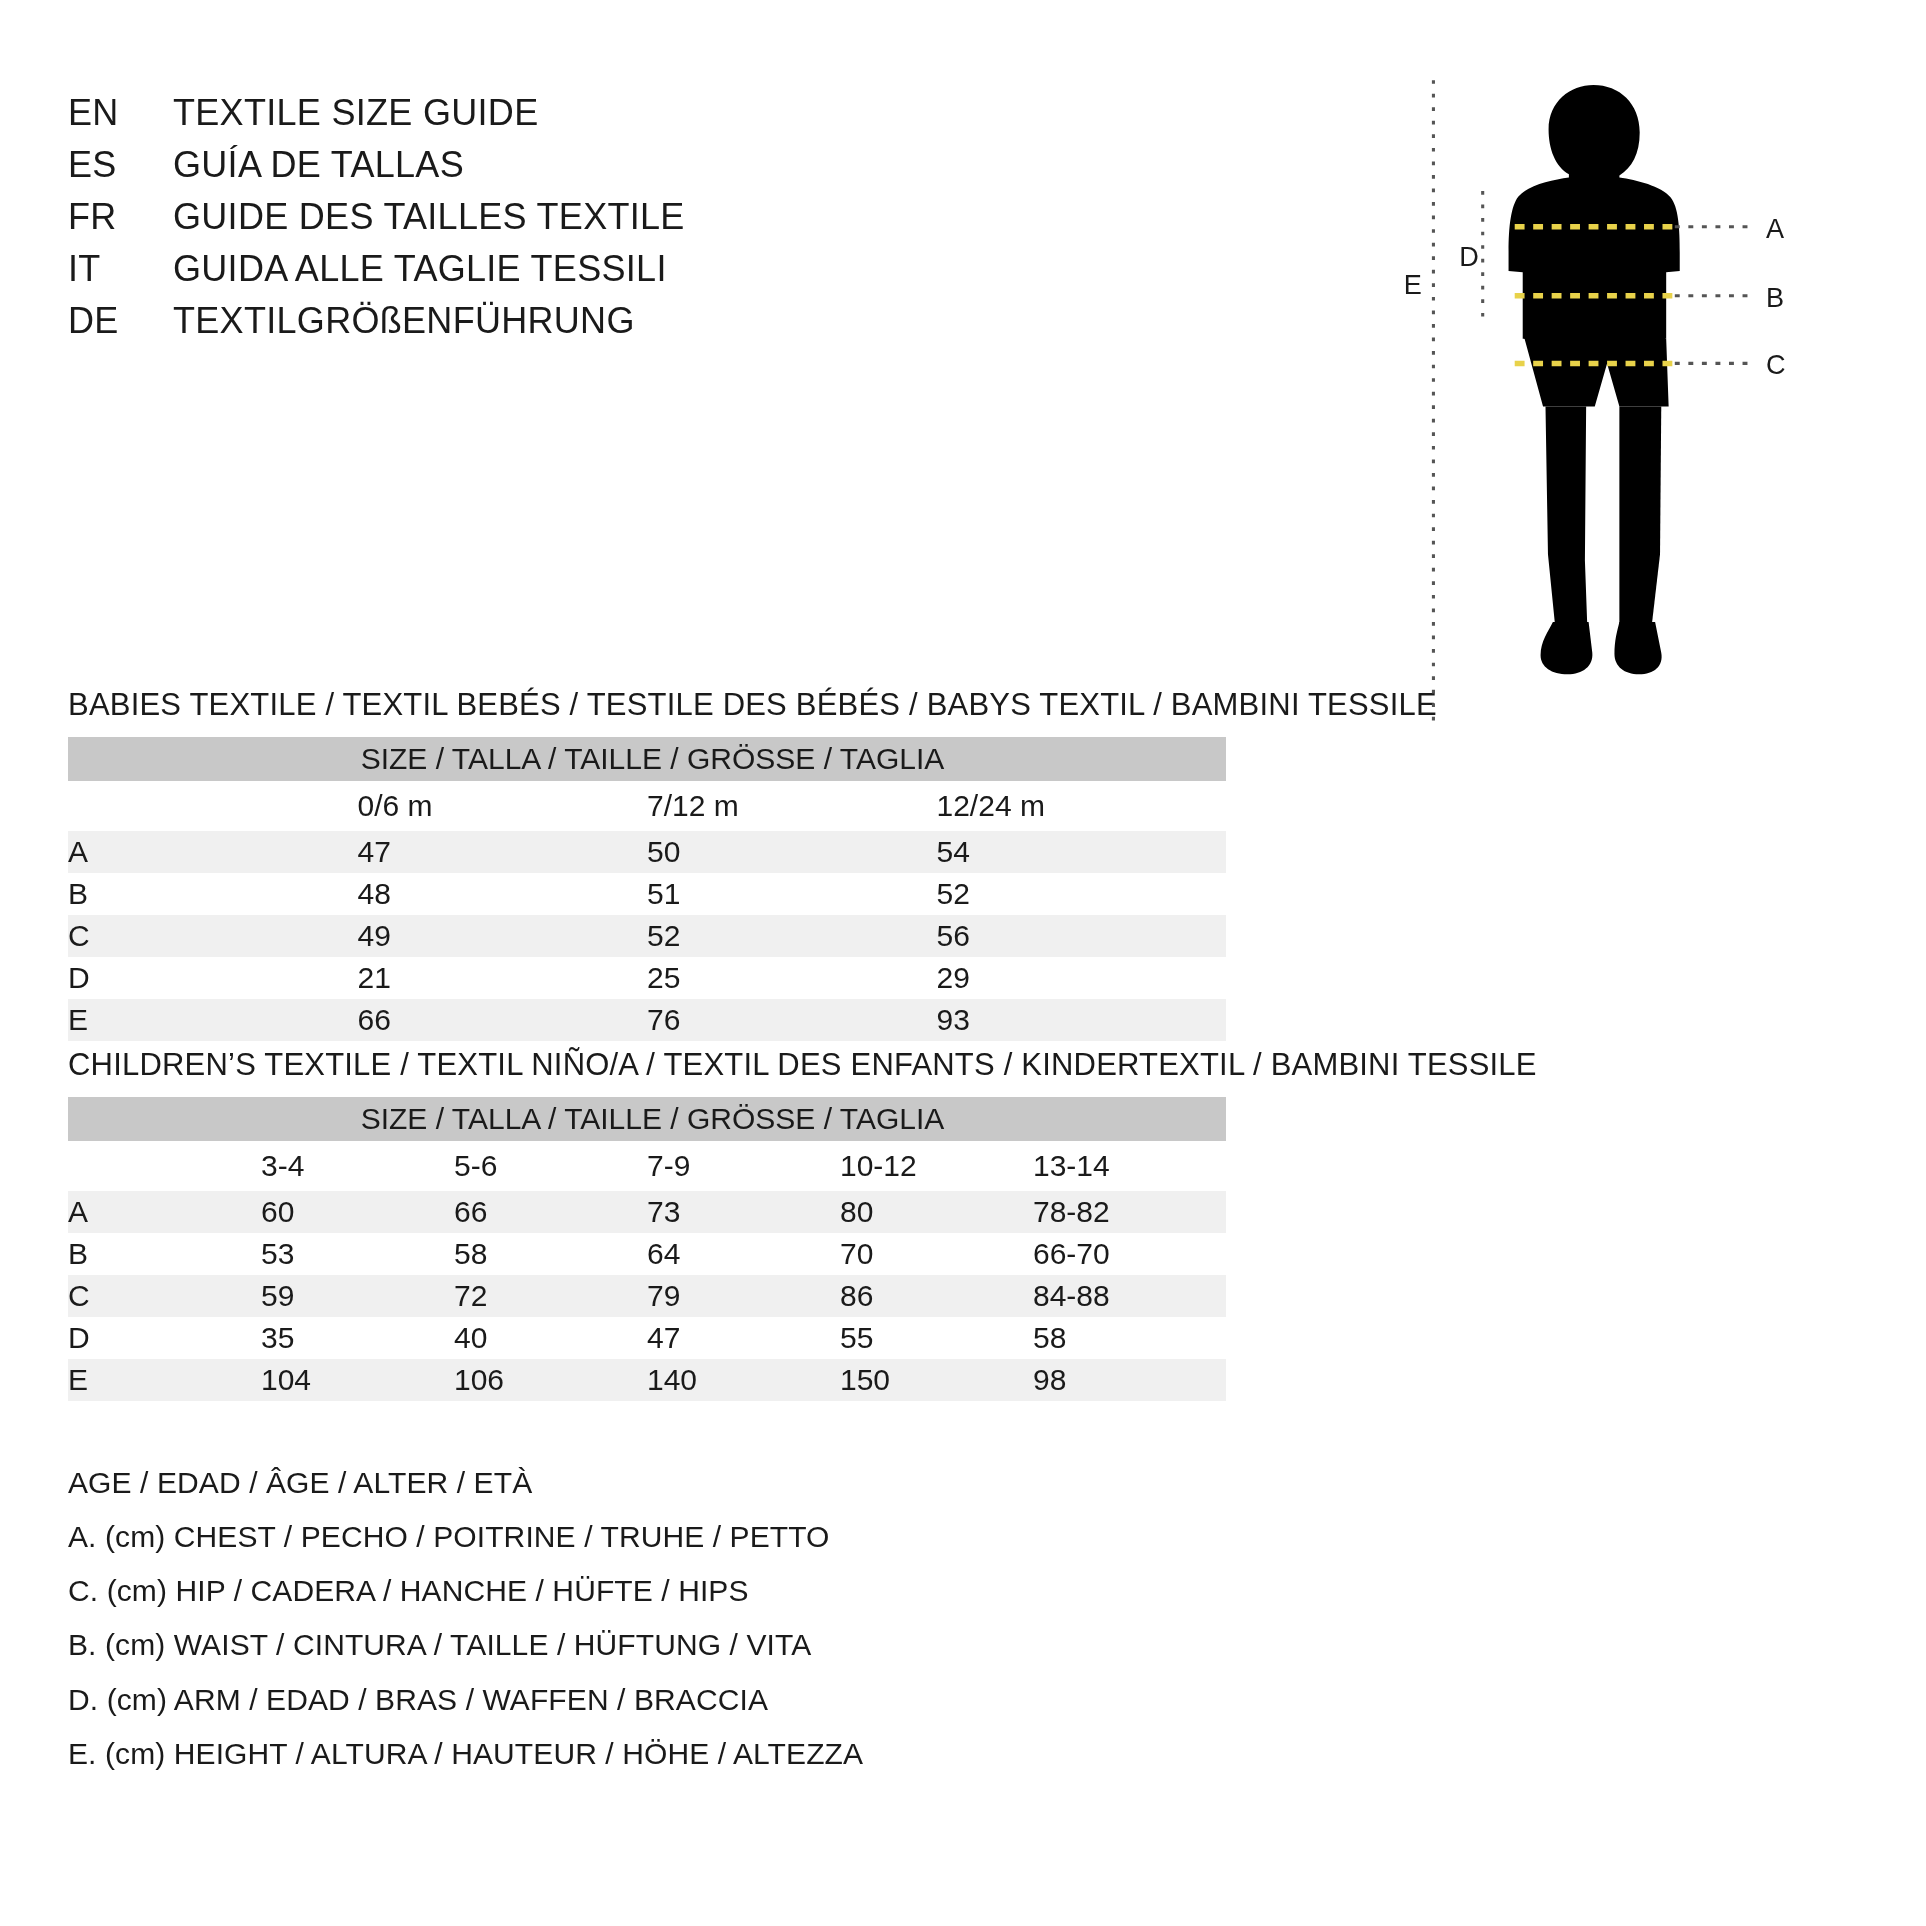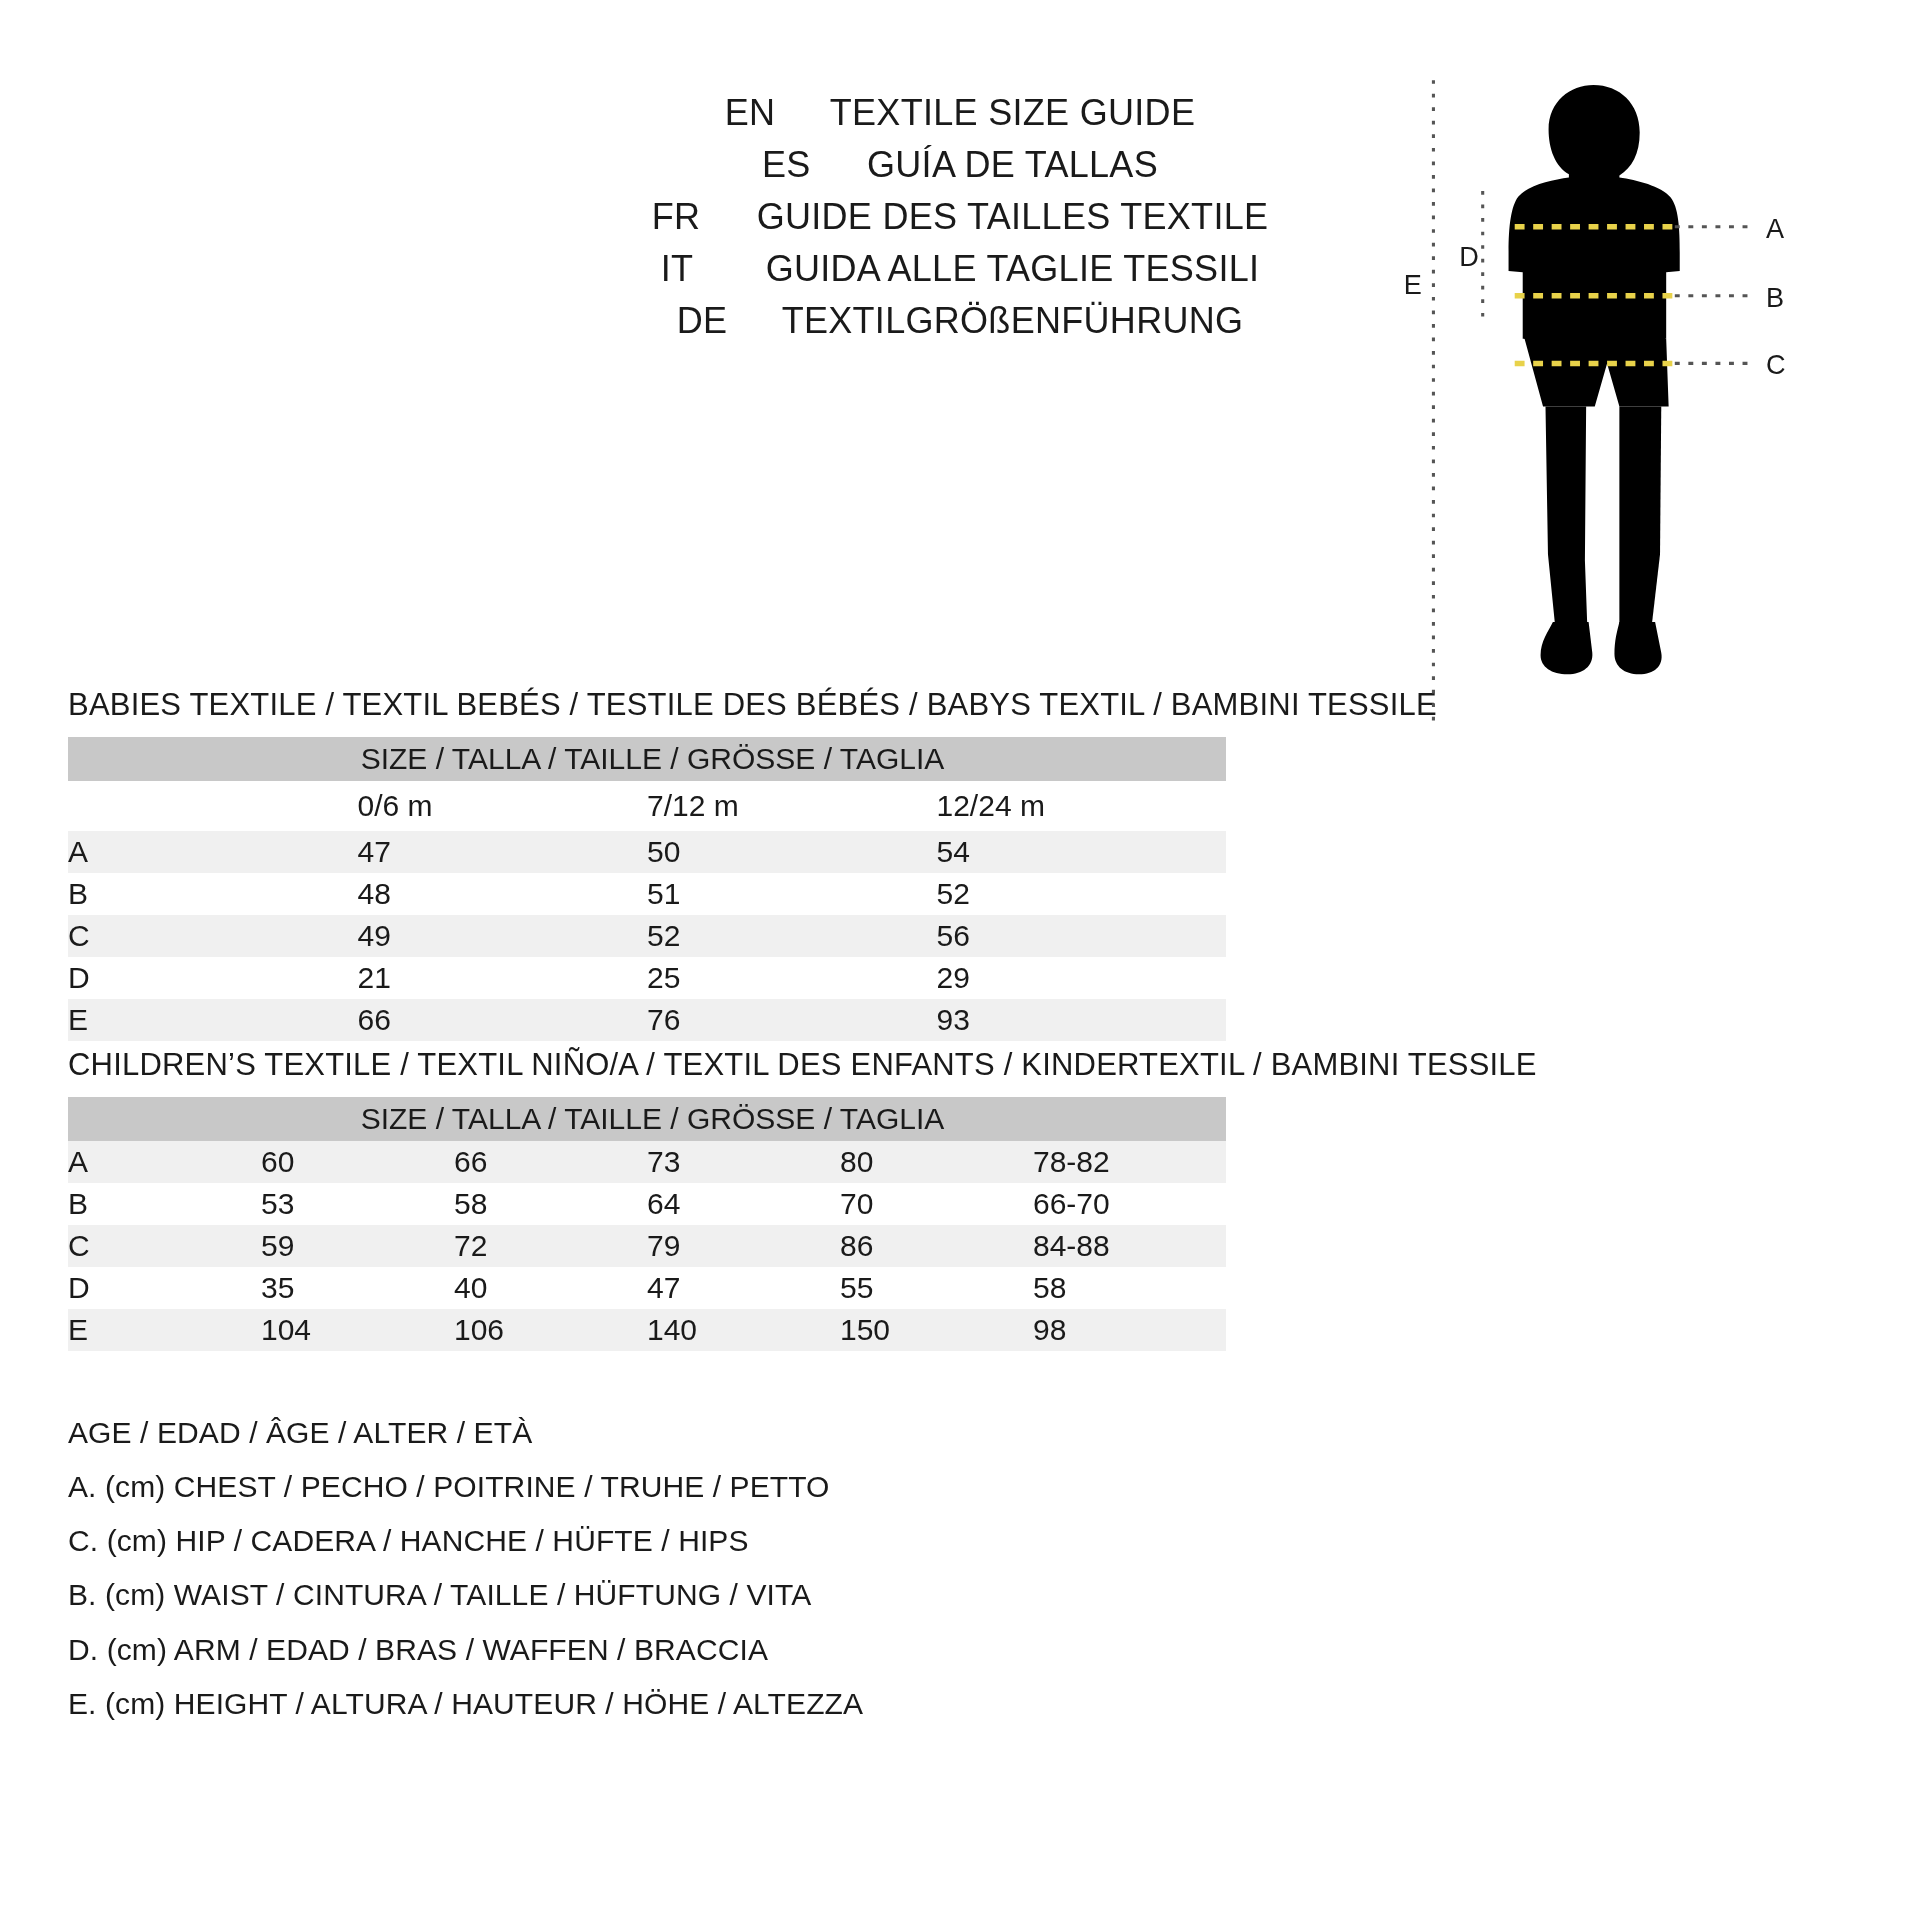--- a/index.html
+++ b/index.html
@@ -24,21 +24,20 @@
   }
 
   
   .lang-block {
     margin-top: 6.2px;
   }
   .lang-row {
     display: flex;
     align-items: baseline;
     margin-bottom: 10px;
-    justify-content: center;
   }
   .lang-code {
     width: 105px;
     font-size: 36px;
     letter-spacing: 0.3px;
   }
   .lang-text {
     font-size: 36px;
     letter-spacing: 0.3px;
   }
@@ -236,20 +235,28 @@
       </table>
   </div>
 
   <div class="children-wrap">
     <div class="section-title">CHILDREN’S TEXTILE / TEXTIL NIÑO/A / TEXTIL DES ENFANTS / KINDERTEXTIL / BAMBINI TESSILE</div>
     <table class="size-table">
       <tbody>
           <tr class="hdr-row">
         <th colspan="6">SIZE / TALLA / TAILLE / GRÖSSE / TAGLIA</th>
       </tr>
+      <tr class="subhdr">
+        <td class="col-label"></td>
+        <td class="col-v ind">3-4</td>
+        <td class="col-v ind">5-6</td>
+        <td class="col-v ind">7-9</td>
+        <td class="col-v ind">10-12</td>
+        <td class="col-v ind">13-14</td>
+      </tr>
       <tr class="row-alt">
         <td class="cell-label">A</td>
         <td class="cell-val ind2">60</td>
         <td class="cell-val ind2">66</td>
         <td class="cell-val ind2">73</td>
         <td class="cell-val ind2">80</td>
         <td class="cell-val ind2">78-82</td>
       </tr>
       <tr class="row-plain">
         <td class="cell-label">B</td>

